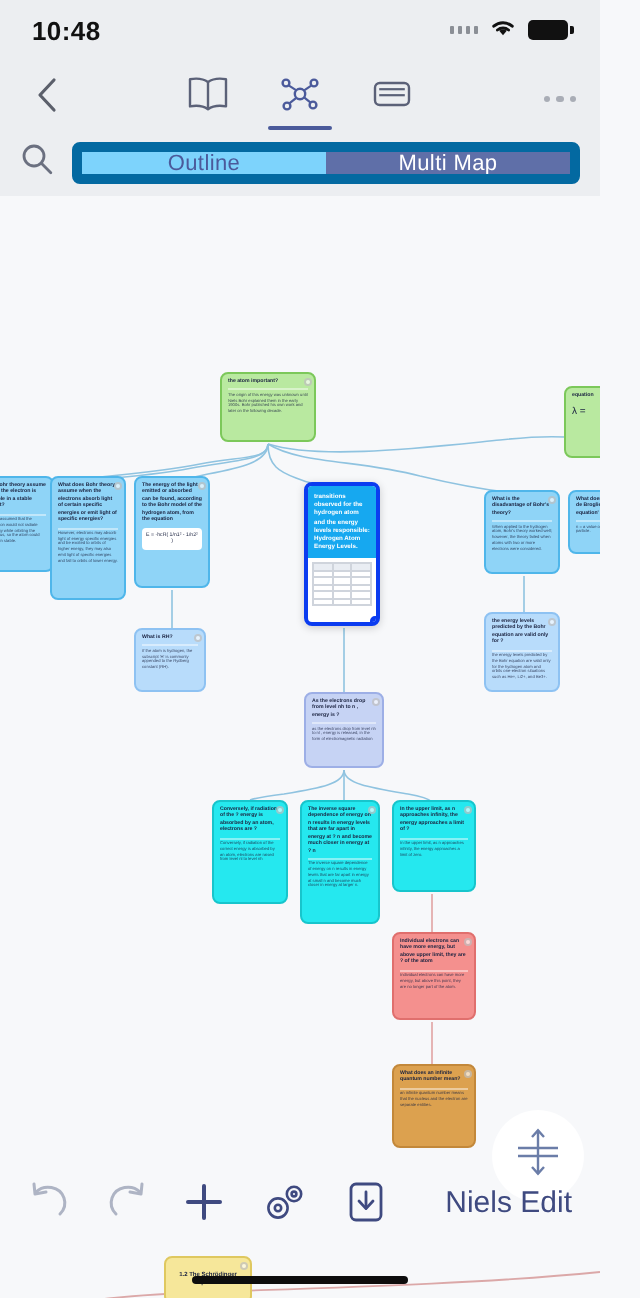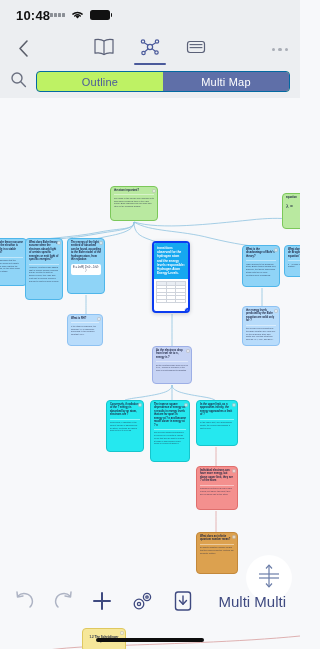--- a/index.html
+++ b/index.html
@@ -7,21 +7,21 @@
     width: 300px; height: 649px;
     font-family: "Liberation Sans", sans-serif;
     background: #f7f8fa;
     overflow: hidden;
   }
   #app { position: relative; width: 300px; height: 649px; background: #f6f7f9; }
 
   
   .statusbar {
     height: 30px; display: flex; align-items: center;
-    padding: 12px 16px;
+    justify-content: space-between; padding: 12px 16px;
     background: #eceef1;
   }
   .status-time { font-size: 13px; font-weight: bold; color: #111; letter-spacing: .2px; }
   .status-right { display: flex; align-items: center; gap: 5px; }
   .sig-dots { display: flex; gap: 1.5px; align-items: flex-end; }
   .sig-dots i { width: 2.5px; height: 4px; background: #8b8f96; display: block; border-radius: .5px; }
   .wifi-ico { color: #111; font-size: 11px; line-height: 1; }
   .batt { width: 20px; height: 10px; background: #111; border-radius: 2.5px; position: relative; }
   .batt:after { content:""; position:absolute; right:-2.5px; top:3px; width:1.5px; height:4px; background:#111; border-radius:0 1px 1px 0; }
 
@@ -42,22 +42,22 @@
   .nav-dots { display: flex; gap: 3px; }
   .nav-dots i { width: 3.5px; height: 3.5px; border-radius: 50%; background: #a9adb6; display: block; }
 
   
   .segbar {
     height: 29px; background: #eceef1; display: flex; align-items: center;
     padding: 0 10px 4px 10px; gap: 9px;
   }
   .seg-search { color: #6b7080; }
   .segment {
-    flex: 1; display: flex; height: 21px; border: 1px solid #0369a1;
-    border-radius: 4px; overflow: hidden; background: #bef264;
+    flex: 1; display: flex; height: 21px; border: 5px solid #0369a1;
+    border-radius: 4px; overflow: hidden; background: #7dd3fc;
   }
   .seg-btn {
     flex: 1; display: flex; align-items: center; justify-content: center;
     font-size: 11px; color: #4b5a9b; letter-spacing: .2px;
   }
   .seg-btn.sel { background: #5f6fa8; color: #fff; }
 
   
   .canvas { position: relative; width: 300px; height: 551px; background: #f7f8fa; overflow: hidden; }
   .edges { position: absolute; inset: 0; }
@@ -415,17 +415,17 @@
         </g>
       </svg>
     </span>
     <span class="tb-ic">
       <svg width="22" height="24" viewBox="0 0 22 24">
         <rect x="3.5" y="3" width="15" height="18" rx="2.5" fill="none" stroke="#3f4a80" stroke-width="1.4"></rect>
         <line x1="11" y1="7" x2="11" y2="15" stroke="#3f4a80" stroke-width="1.4" stroke-linecap="round"></line>
         <polyline points="7.5,11.5 11,15.3 14.5,11.5" fill="none" stroke="#3f4a80" stroke-width="1.4" stroke-linecap="round" stroke-linejoin="round"></polyline>
       </svg>
     </span>
-    <span class="multi-edit">Multi Multi</span>
+    <span class="multi-edit">Niels Edit</span>
   </div>
 
   <div class="home-ind"></div>
 </div>
 
 </body></html>

